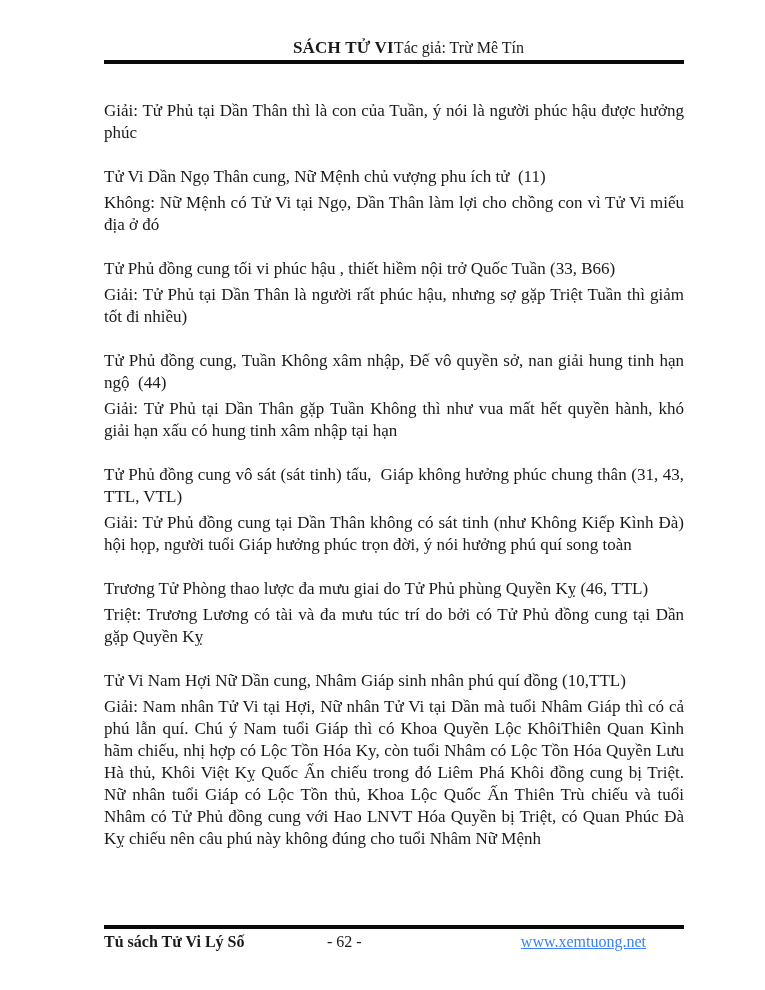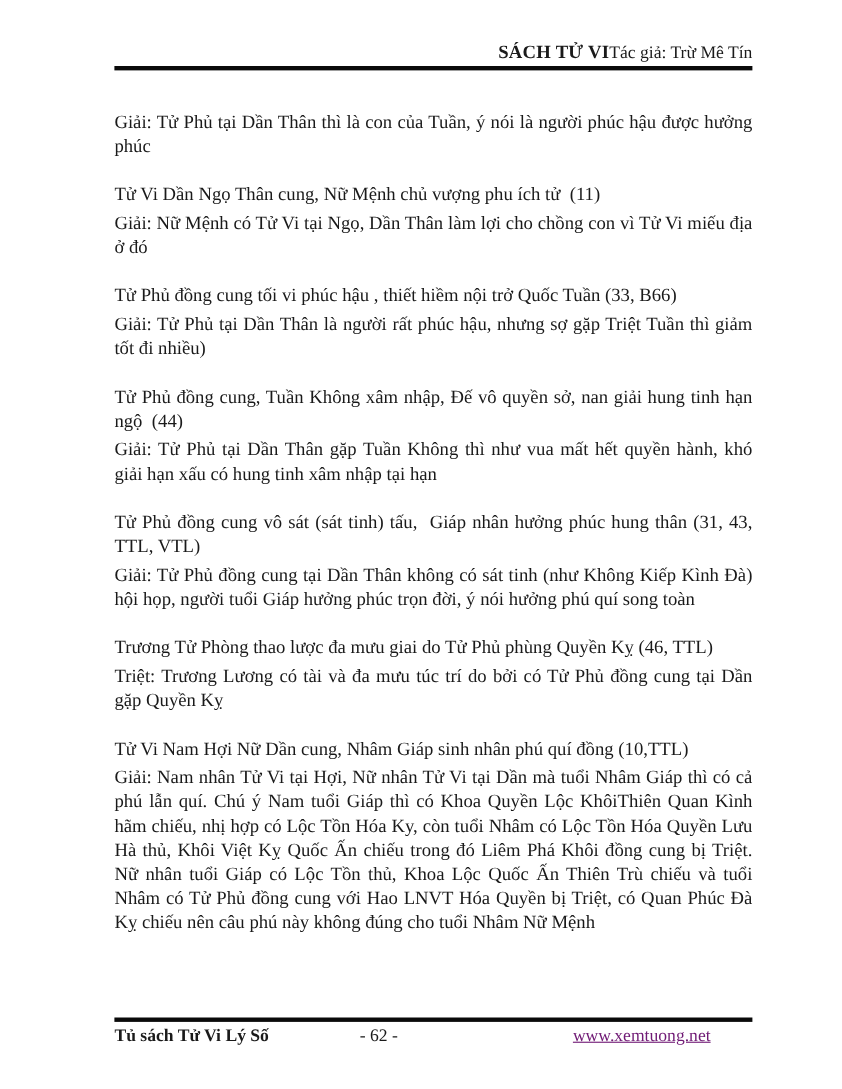--- a/index.html
+++ b/index.html
@@ -7,21 +7,21 @@
     position: relative;
     width: 765px; height: 990px;
     margin: 0 auto;
     background: #ffffff;
     font-family: "Liberation Serif", serif;
     color: #1a1a1a;
     overflow: hidden;
   }
   
   .header { position: absolute; left: 104px; right: 81px; top: 38px; }
-  .header-row { display: flex; justify-content: flex-end; align-items: baseline; margin-left: 29px; }
+  .header-row { display: flex; justify-content: center; align-items: baseline; margin-left: 29px; }
   .book-title { font-size: 17px; font-weight: bold; letter-spacing: 0.2px; }
   .author { font-size: 16px; }
   .rule { height: 4px; background: #0a0a0a; }
   .header .rule { margin-top: 2px; }
   
   .page-body { position: absolute; left: 104px; right: 81px; top: 100px; }
   .group { margin: 0 0 22px 0; }
   .group:last-child { margin-bottom: 0; }
   .para {
     margin: 0 0 4px 0;
@@ -30,21 +30,21 @@
     text-align: justify;
     white-space: pre-wrap;
   }
   
   .footer { position: absolute; left: 104px; right: 81px; top: 925px; }
   .footer-row { position: relative; padding-top: 4px; height: 22px; font-size: 16px; }
   .footer-left { position: absolute; left: 0; top: 4px; font-weight: bold; }
   .footer-center { position: absolute; left: 223px; top: 4px; }
   .footer-link {
     position: absolute; right: 38px; top: 4px;
-    color: #701a75; text-decoration: underline; cursor: pointer;
+    color: #3b82f6; text-decoration: underline; cursor: pointer;
   }
 </style>
 </head>
 <body>
 
 <div class="page">
 
   <header class="header">
     <div class="header-row">
       <span class="book-title">SÁCH TỬ VI</span>
@@ -54,35 +54,35 @@
   </header>
 
   <main class="page-body">
 
     <section class="group">
       <p class="para">Giải: Tử Phủ tại Dần Thân thì là con của Tuần, ý nói là người phúc hậu được hưởng phúc</p>
     </section>
 
     <section class="group">
       <p class="para">Tử Vi Dần Ngọ Thân cung, Nữ Mệnh chủ vượng phu ích tử  (11)</p>
-      <p class="para">Giải: Nữ Mệnh có Tử Vi tại Ngọ, Dần Thân làm lợi cho chồng con vì Tử Vi miếu địa ở đó</p>
+      <p class="para">Không: Nữ Mệnh có Tử Vi tại Ngọ, Dần Thân làm lợi cho chồng con vì Tử Vi miếu địa ở đó</p>
     </section>
 
     <section class="group">
       <p class="para">Tử Phủ đồng cung tối vi phúc hậu , thiết hiềm nội trở Quốc Tuần (33, B66)</p>
       <p class="para">Giải: Tử Phủ tại Dần Thân là người rất phúc hậu, nhưng sợ gặp Triệt Tuần thì giảm tốt đi nhiều)</p>
     </section>
 
     <section class="group">
       <p class="para">Tử Phủ đồng cung, Tuần Không xâm nhập, Đế vô quyền sở, nan giải hung tinh hạn ngộ  (44)</p>
       <p class="para">Giải: Tử Phủ tại Dần Thân gặp Tuần Không thì như vua mất hết quyền hành, khó giải hạn xấu có hung tinh xâm nhập tại hạn</p>
     </section>
 
     <section class="group">
-      <p class="para">Tử Phủ đồng cung vô sát (sát tinh) tấu,  Giáp nhân hưởng phúc hung thân (31, 43, TTL, VTL)</p>
+      <p class="para">Tử Phủ đồng cung vô sát (sát tinh) tấu,  Giáp không hưởng phúc chung thân (31, 43, TTL, VTL)</p>
       <p class="para">Giải: Tử Phủ đồng cung tại Dần Thân không có sát tinh (như Không Kiếp Kình Đà) hội họp, người tuổi Giáp hưởng phúc trọn đời, ý nói hưởng phú quí song toàn</p>
     </section>
 
     <section class="group">
       <p class="para">Trương Tử Phòng thao lược đa mưu giai do Tử Phủ phùng Quyền Kỵ (46, TTL)</p>
       <p class="para">Triệt: Trương Lương có tài và đa mưu túc trí do bởi có Tử Phủ đồng cung tại Dần gặp Quyền Kỵ</p>
     </section>
 
     <section class="group">
       <p class="para">Tử Vi Nam Hợi Nữ Dần cung, Nhâm Giáp sinh nhân phú quí đồng (10,TTL)</p>

